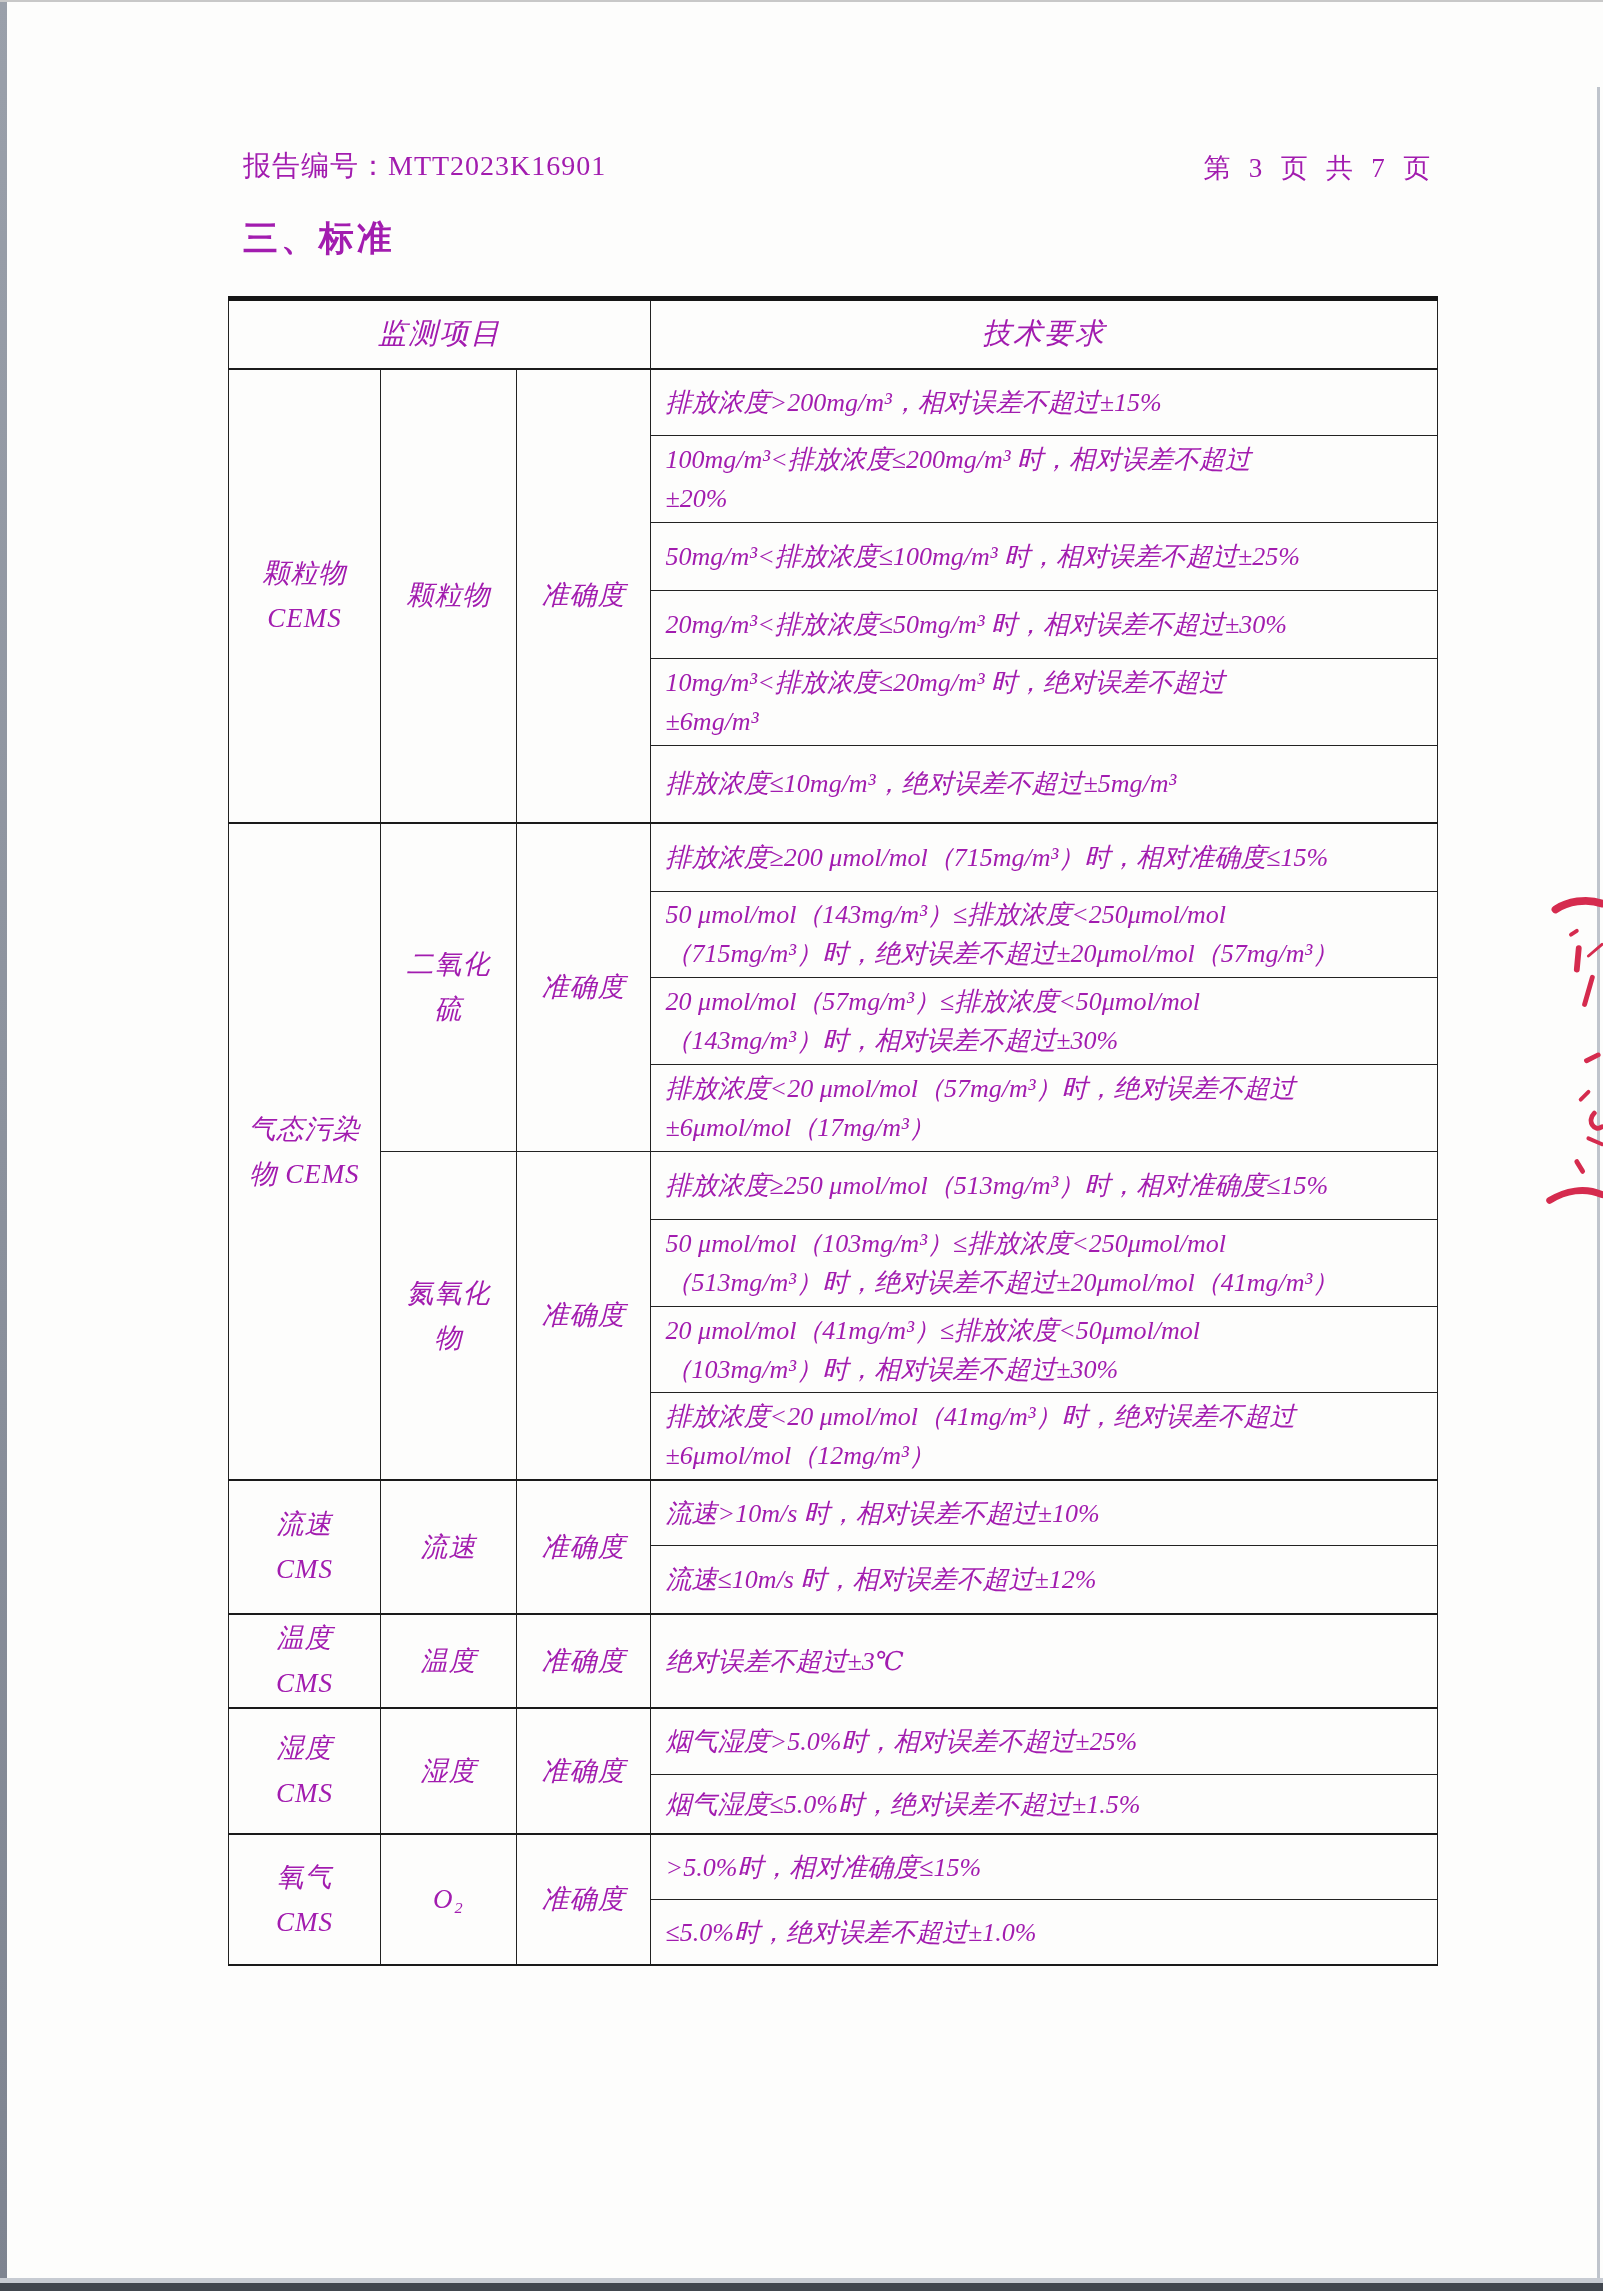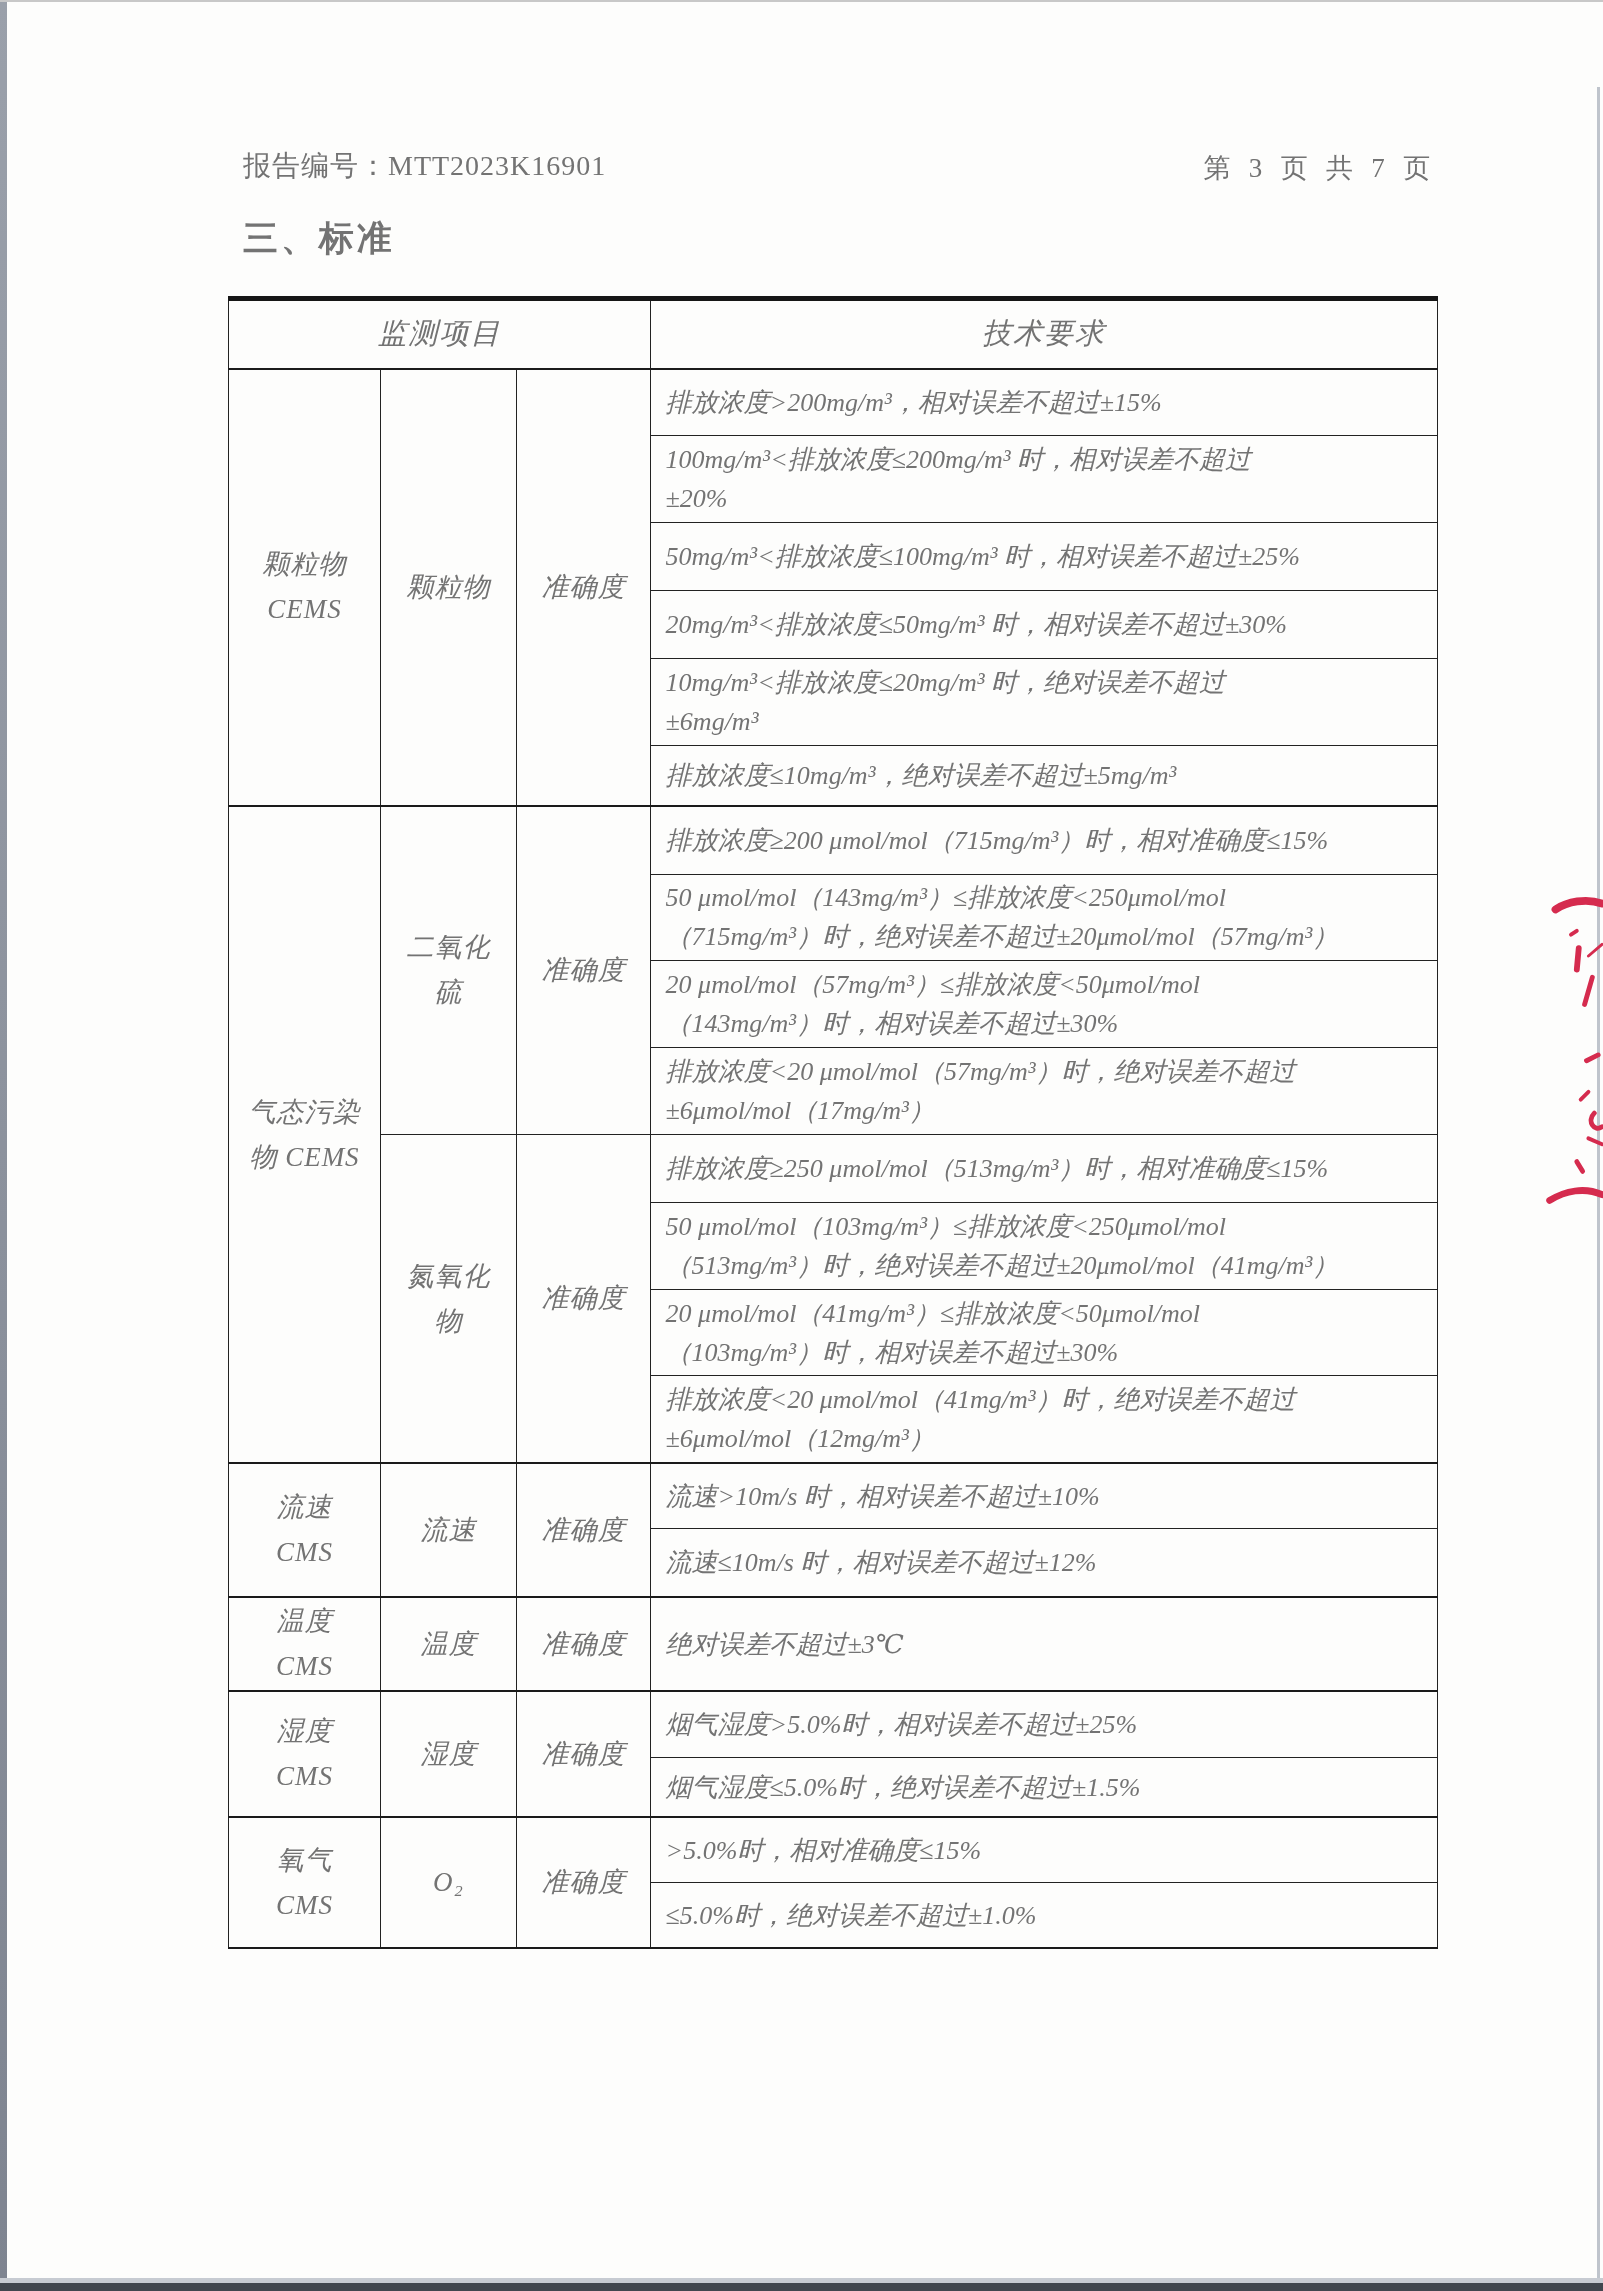--- a/index.html
+++ b/index.html
@@ -3,21 +3,21 @@
 <meta charset="utf-8">
 <style>
   html, body { margin: 0; padding: 0; background: #e8e8e8; }
   .page {
     position: relative;
     width: 1603px;
     height: 2291px;
     background: #fdfdfc;
     overflow: hidden;
     font-family: "Liberation Serif", "DejaVu Serif", serif;
-    color: #737373;
+    color: #a21caf;
   }
   
   .edge-left   { position: absolute; left: 0; top: 0; width: 6.8px; height: 2291px;
                  background: linear-gradient(180deg, #9aa0aa, #7e8490); }
   .edge-top    { position: absolute; left: 0; top: 0; width: 1603px; height: 1.9px; background: #c8c8c8; }
   .edge-right  { position: absolute; left: 1597px; top: 87px; width: 2.9px; height: 2204px; background: #bfc4cc; }
   .edge-bottom-soft { position: absolute; left: 0; top: 2278px; width: 1603px; height: 4.9px; background: #c7cbd2; }
   .edge-bottom { position: absolute; left: 0; top: 2283px; width: 1603px; height: 7.8px; background: #41464e; }
 
   .report-no {
@@ -131,21 +131,21 @@
       <tr style="height:68px">
             <td class="req">50mg/m³&lt;排放浓度≤100mg/m³ 时，相对误差不超过±25%</td>
           </tr>
       <tr style="height:68px">
             <td class="req">20mg/m³&lt;排放浓度≤50mg/m³ 时，相对误差不超过±30%</td>
           </tr>
       <tr style="height:78px">
             <td class="req">10mg/m³&lt;排放浓度≤20mg/m³ 时，绝对误差不超过
 ±6mg/m³</td>
           </tr>
-      <tr style="height:61px">
+      <tr style="height:78px">
             <td class="req">排放浓度≤10mg/m³，绝对误差不超过±5mg/m³</td>
           </tr>
 
       <tr class="sec" style="height:68px">
         <td class="group" rowspan="8">气态污染
 物 CEMS</td>
         <td class="item" rowspan="4">二氧化
 硫</td>
         <td class="param" rowspan="4">准确度</td>
         <td class="req">排放浓度≥200 μmol/mol（715mg/m³）时，相对准确度≤15%</td>

